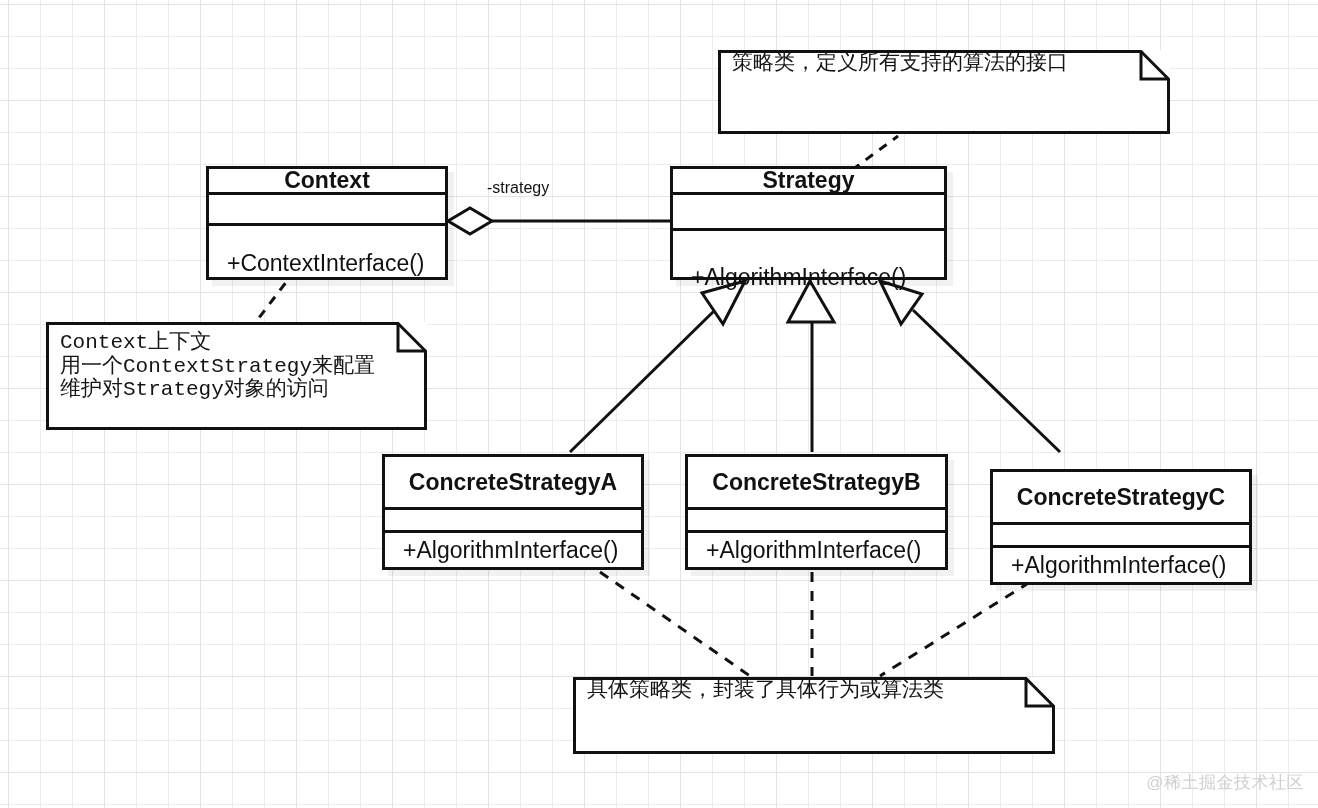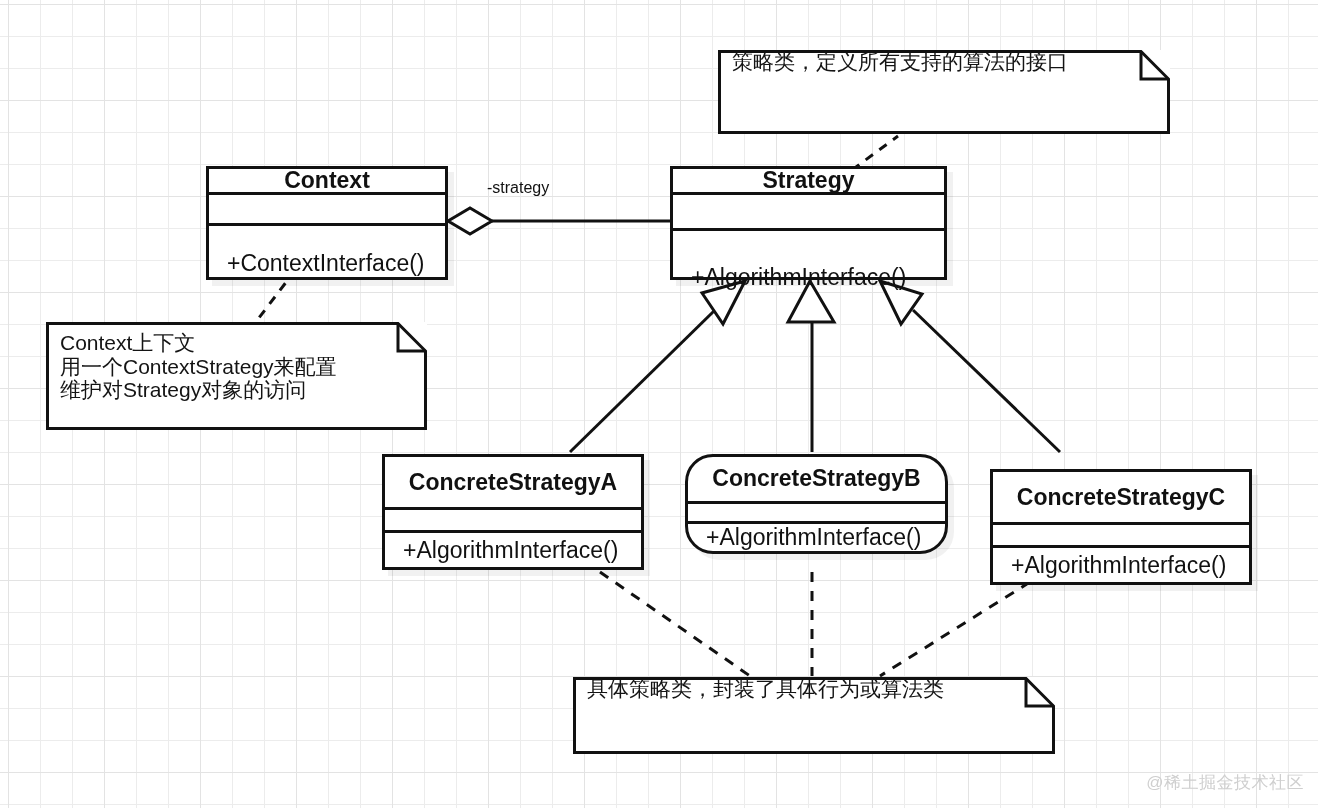--- a/index.html
+++ b/index.html
@@ -157,21 +157,21 @@
   </svg>
 
   <div class="uml-note" style="left:718px; top:50px; width:452px; height:84px;">
     <svg class="note-shape" viewBox="0 0 452 84" preserveAspectRatio="none" xmlns="http://www.w3.org/2000/svg">
       <path d="M1.5,1.5 L423,1.5 L450.5,29 L450.5,82.5 L1.5,82.5 Z" fill="#ffffff" stroke="#111111" stroke-width="3"></path>
       <path d="M423,1.5 L423,29 L450.5,29" fill="none" stroke="#111111" stroke-width="3"></path>
     </svg>
     <div class="note-text">策略类，定义所有支持的算法的接口</div>
   </div>
 
-  <div class="uml-note" style="left:46px; top:322px; width:381px; height:108px;">
+  <div class="uml-note" style="left:46px; top:322px; width:381px; height:108px;font-family:Liberation Mono, monospace;">
     <svg class="note-shape" viewBox="0 0 381 108" preserveAspectRatio="none" xmlns="http://www.w3.org/2000/svg">
       <path d="M1.5,1.5 L352,1.5 L379.5,29 L379.5,106.5 L1.5,106.5 Z" fill="#ffffff" stroke="#111111" stroke-width="3"></path>
       <path d="M352,1.5 L352,29 L379.5,29" fill="none" stroke="#111111" stroke-width="3"></path>
     </svg>
     <div class="note-text" style="padding-top:9px;">Context上下文
 用一个ContextStrategy来配置
 维护对Strategy对象的访问</div>
   </div>
 
   <div class="uml-note" style="left:573px; top:677px; width:482px; height:77px;">
@@ -193,21 +193,21 @@
     <div class="uml-attrs" style="height:23px;"></div>
     <div class="uml-ops" style="flex:1;">+AlgorithmInterface()</div>
   </div>
 
   <div class="uml-class" style="left:382px; top:454px; width:262px; height:116px;">
     <div class="uml-name" style="height:53px;">ConcreteStrategyA</div>
     <div class="uml-attrs" style="height:23px;"></div>
     <div class="uml-ops" style="flex:1;">+AlgorithmInterface()</div>
   </div>
 
-  <div class="uml-class" style="left:685px; top:454px; width:263px; height:100px;border-radius:28px;">
+  <div class="uml-class" style="left:685px; top:454px; width:263px; height:116px;">
     <div class="uml-name" style="height:53px;">ConcreteStrategyB</div>
     <div class="uml-attrs" style="height:23px;"></div>
     <div class="uml-ops" style="flex:1;">+AlgorithmInterface()</div>
   </div>
 
   <div class="uml-class" style="left:990px; top:454px; width:262px; height:116px;margin-top:15px;">
     <div class="uml-name" style="height:53px;">ConcreteStrategyC</div>
     <div class="uml-attrs" style="height:23px;"></div>
     <div class="uml-ops" style="flex:1;">+AlgorithmInterface()</div>
   </div>

